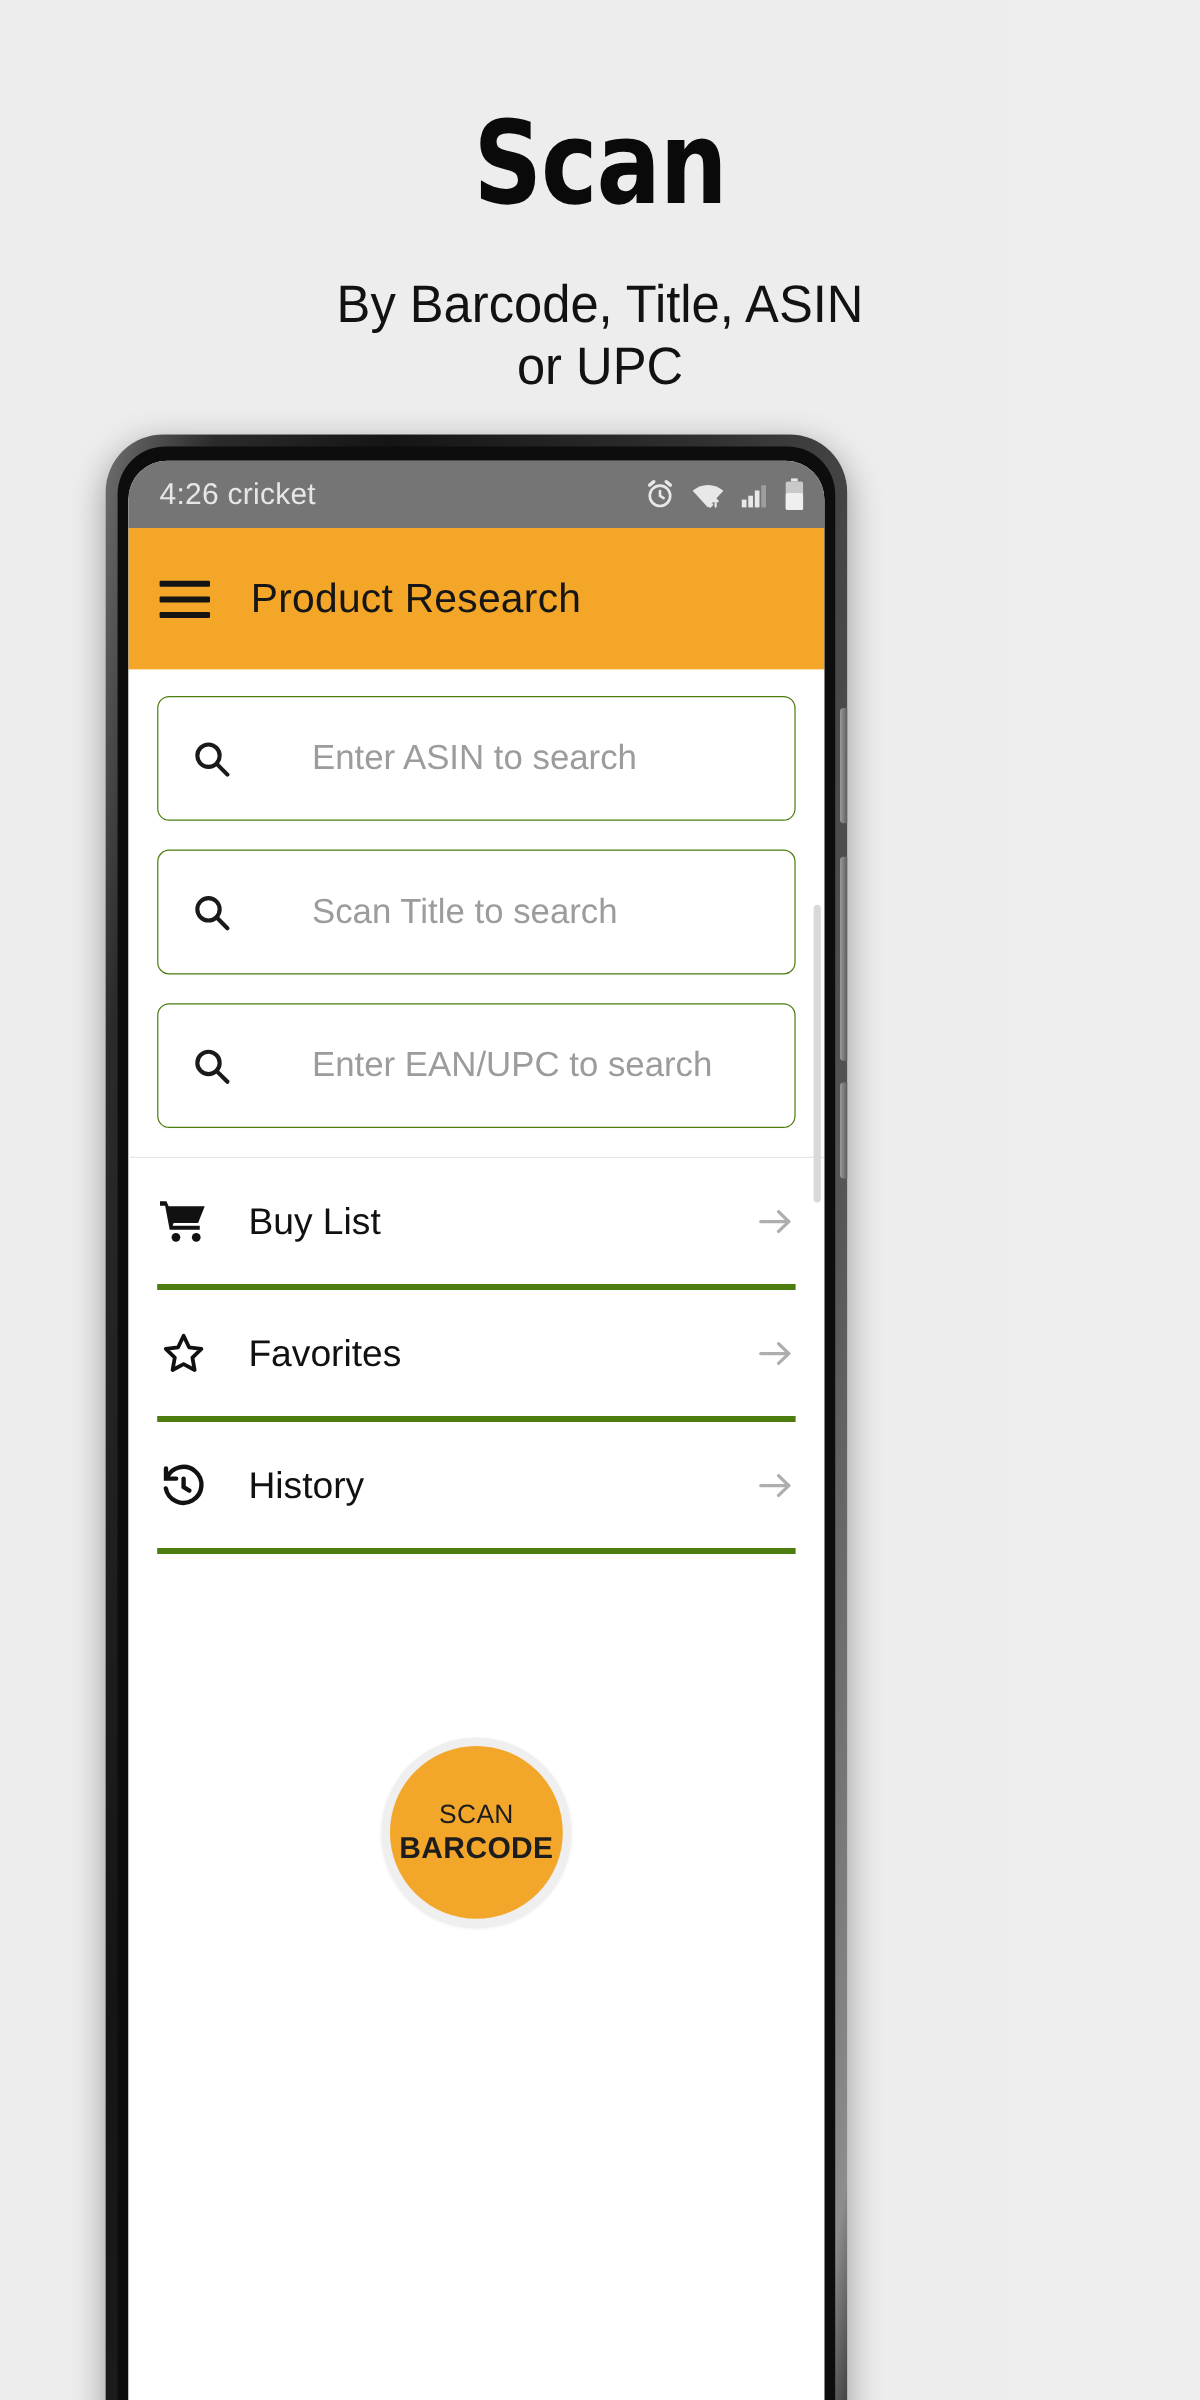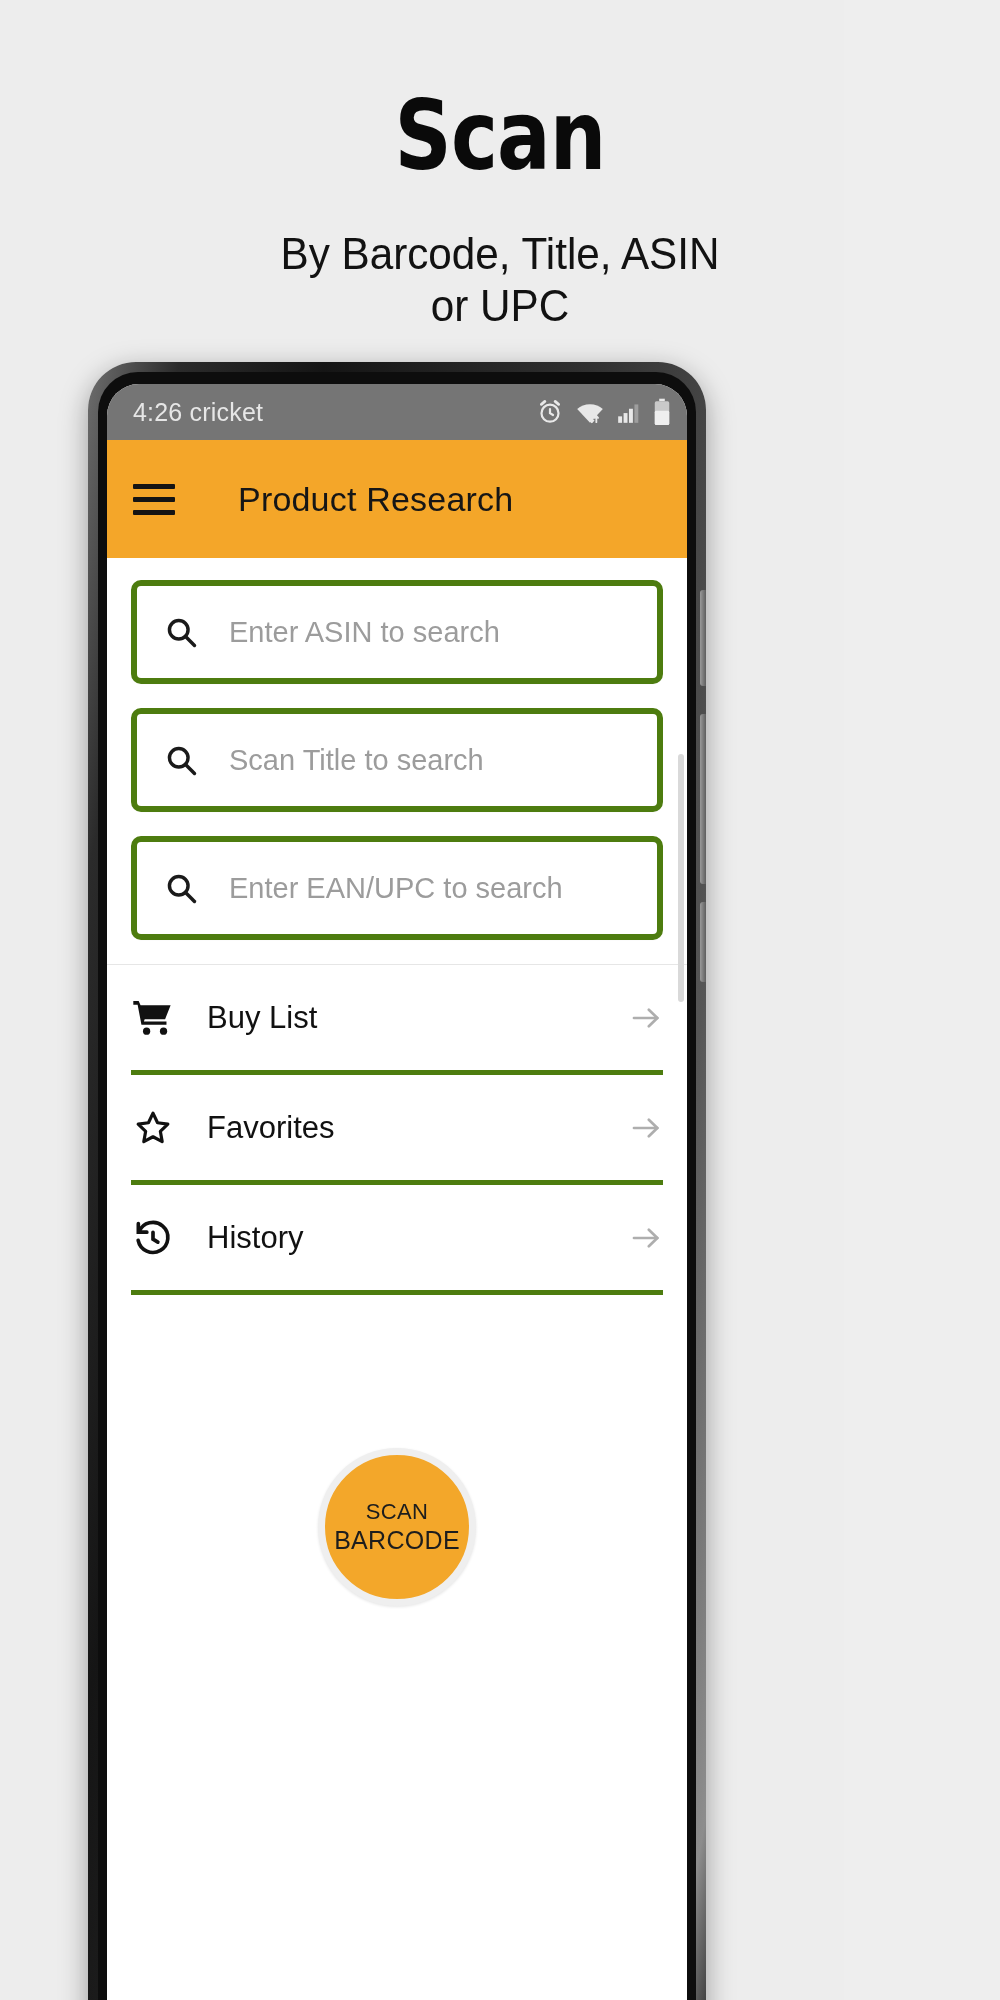--- a/index.html
+++ b/index.html
@@ -115,45 +115,46 @@
   .hamburger {
     width: 42px;
     display: flex; flex-direction: column; gap: 8px;
     cursor: pointer;
   }
   .hamburger span {
     display: block; height: 5px; width: 42px;
     background: #141414; border-radius: 1px;
   }
   .appbar-title {
-    margin-left: 63px;
+    margin-left: 34px;
     font-size: 34px;
     color: #161616;
     font-family: "Liberation Sans", sans-serif;
     letter-spacing: 0.2px;
   }
 
   
   .content {
     position: relative;
     background: #fff;
     height: calc(100% - 174px);
     padding-top: 22px;
   }
 
   .search-field {
     margin: 0 24px 24px 24px;
     height: 104px;
-    border: 6px solid #4d7c0f;
+    border: 1px solid #4d7c0f;
     border-radius: 10px;
     background: #fff;
     display: flex;
     align-items: center;
     padding-left: 26px;
     box-shadow: 0 1px 1px rgba(0,0,0,0.015);
+    gap: 36px;
   }
   .search-field .mag { width: 36px; height: 36px; flex: 0 0 36px; }
   .search-field .ph {
     margin-left: 30px;
     font-size: 29px;
     color: #9c9c9c;
     font-family: "Liberation Sans", sans-serif;
   }
 
   .list {
@@ -190,21 +191,21 @@
     border-radius: 50%;
     background: #f3a72a;
     border: 7px solid #efefef;
     display: flex; flex-direction: column;
     align-items: center; justify-content: center;
     color: #1d1d1d;
     cursor: pointer;
     box-shadow: 0 1px 3px rgba(0,0,0,0.10);
   }
   .scan-btn .l1 { font-size: 22px; line-height: 1.25; letter-spacing: 0.3px; }
-  .scan-btn .l2 { font-size: 25px; line-height: 1.25; letter-spacing: 0.3px; }
+  .scan-btn .l2 { font-size: 25px; line-height: 1.25; letter-spacing: 0.3px; font-weight: bold; }
 
   
   .scroll-hint {
     position: absolute;
     right: 3px; top: 196px;
     width: 6px; height: 248px;
     border-radius: 3px;
     background: #d9d9d9;
   }
 </style>

